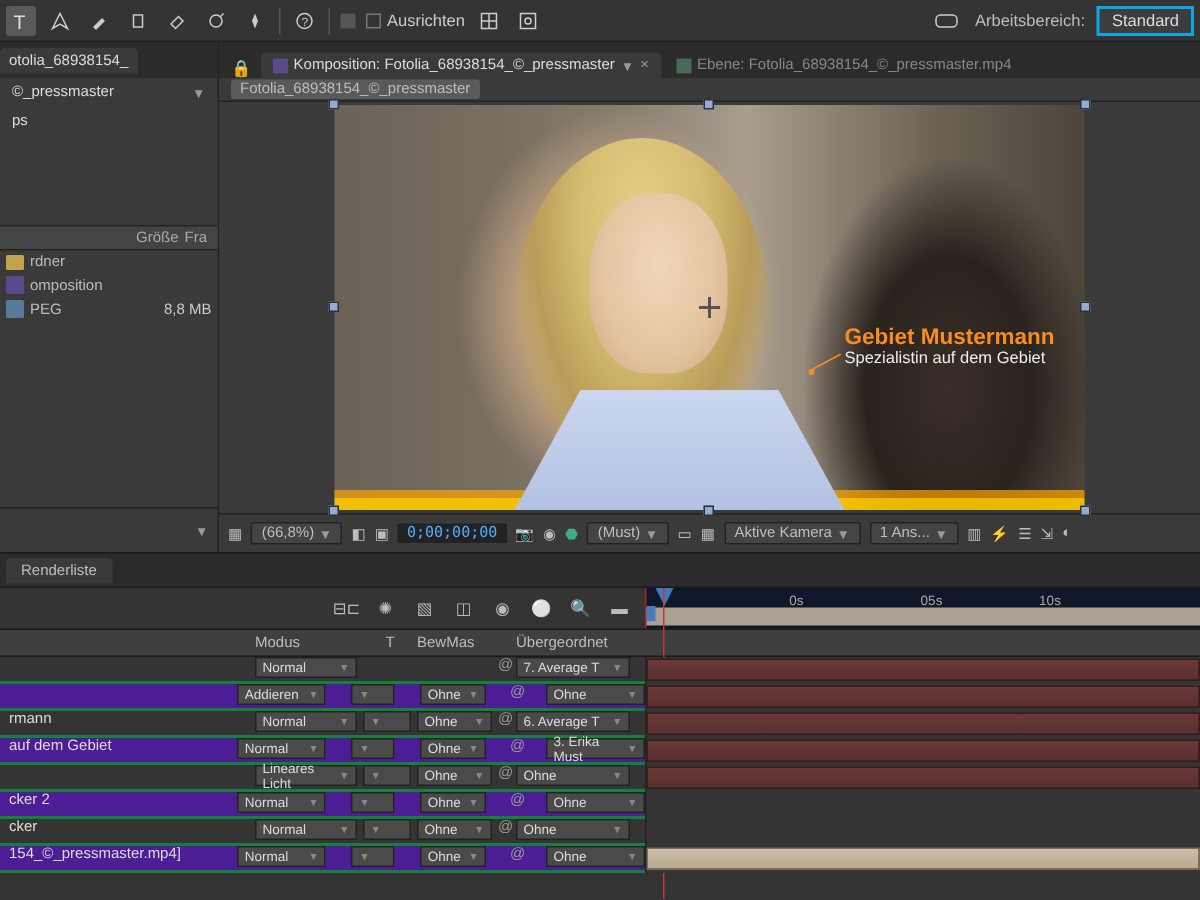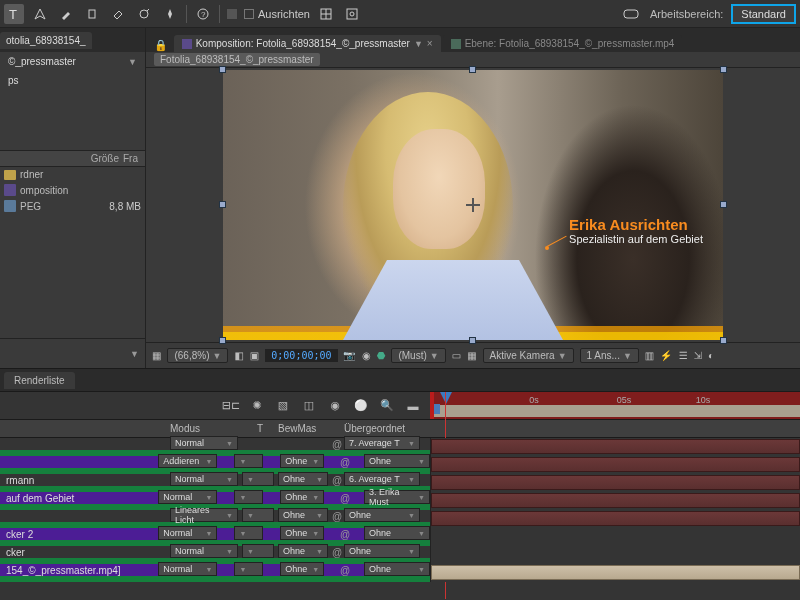--- a/index.html
+++ b/index.html
@@ -77,37 +77,37 @@
 
 
 .rq-strip { height: 24px; background: #2b2b2b; display: flex; align-items: center; border-top: 1px solid #1a1a1a; border-bottom: 1px solid #1a1a1a; }
 .rq-tab { background: #3a3a3a; padding: 3px 10px; font-size: 10px; border-top-left-radius: 3px; border-top-right-radius: 3px; margin-left: 4px; }
 
 
 .timeline { flex: 1; background: #343434; display: flex; flex-direction: column; }
 .tl-top { height: 28px; display: flex; align-items: center; border-bottom: 1px solid #1a1a1a; }
 .tl-top-left { width: 430px; display: flex; justify-content: flex-end; align-items: center; gap: 8px; padding-right: 8px; }
 .tl-top-left .ibtn { width: 18px; height: 18px; color: #bbb; display:flex; align-items:center; justify-content:center; }
-.tl-ruler { flex: 1; position: relative; background: #7f1d1d; height: 100%; border-left: 4px solid #b91c1c; }
+.tl-ruler { flex: 1; position: relative; background: #0f172a; height: 100%; border-left: 1px solid #b91c1c; }
 .ruler-bg { position: absolute; left: 0; right: 0; bottom: 2px; height: 12px; background: linear-gradient(to right, #a9a090, #a9a090); }
 .ruler-label { position: absolute; bottom: 14px; font-size: 9px; color: #aaa; transform: translateX(-50%); }
 .playhead { position: absolute; top: 0; width: 12px; height: 12px; background: #3a7abf; left: 6px; clip-path: polygon(0 0,100% 0,50% 100%); }
 .cti-line { position: absolute; left: 11px; top: 0; bottom: -180px; width: 1px; background: #c33; pointer-events: none; }
 .wa-start { position: absolute; left: 0; top: 12px; width: 6px; height: 10px; background: #4a7ab8; }
 
 .tl-cols { height: 18px; display: flex; align-items: center; font-size: 10px; border-bottom: 1px solid #1a1a1a; background: #3f3f3f; padding-right: 4px; }
 .tl-cols .spacer { width: 170px; }
 .tl-cols .col-mode { width: 72px; }
 .tl-cols .col-t { width: 36px; text-align: center; }
 .tl-cols .col-trk { width: 66px; }
 .tl-cols .col-parent { width: 86px; }
 
 .layer-rows { display: flex; }
 .layer-left { width: 430px; }
-.layer-row { height: 18px; display: flex; align-items: flex-end; font-size: 10px; border-bottom: 6px solid #15803d; }
+.layer-row { height: 18px; display: flex; align-items: flex-start; font-size: 10px; border-bottom: 2px solid #15803d; }
 .layer-row .ln { width: 170px; padding-left: 6px; color: #ddd; overflow: hidden; white-space: nowrap; }
 .dd { background: #4a4a4a; border: 1px solid #222; font-size: 9px; padding: 0 4px; height: 14px; display: flex; align-items: center; justify-content: space-between; gap: 4px; color: #ddd; }
 .dd .arr { font-size: 7px; color: #888; }
 .layer-row .mode { width: 68px; margin-right: 4px; }
 .layer-row .tcol { width: 32px; margin-right: 4px; }
 .layer-row .trk { width: 50px; margin-right: 2px; }
 .pick { width: 14px; color: #999; text-align: center; }
 .layer-row .parent { width: 76px; }
 
 .layer-bars { flex: 1; position: relative; background: #343434; border-left: 1px solid #222; }
@@ -257,21 +257,21 @@
     <div class="comp-crumb"><span>Fotolia_68938154_©_pressmaster</span></div>
     <div class="viewer-wrap">
       <div class="viewer">
         <div class="video-bg">
           <div class="hair"></div>
           <div class="face"></div>
           <div class="shirt"></div>
           <div class="lower-third">
             <div class="lt-dot"></div>
               <div class="lt-line"></div>
-            <div class="lt-name">Erika Ausrichten</div>
+            <div class="lt-name">Gebiet Mustermann</div>
             <div class="lt-sub">Spezialistin auf dem Gebiet</div>
           </div>
         </div>
         <div class="anchor"></div>
         <div class="sel-handle h-tl"></div>
         <div class="sel-handle h-tm"></div>
         <div class="sel-handle h-tr"></div>
         <div class="sel-handle h-ml"></div>
         <div class="sel-handle h-mr"></div>
         <div class="sel-handle h-bl"></div>

